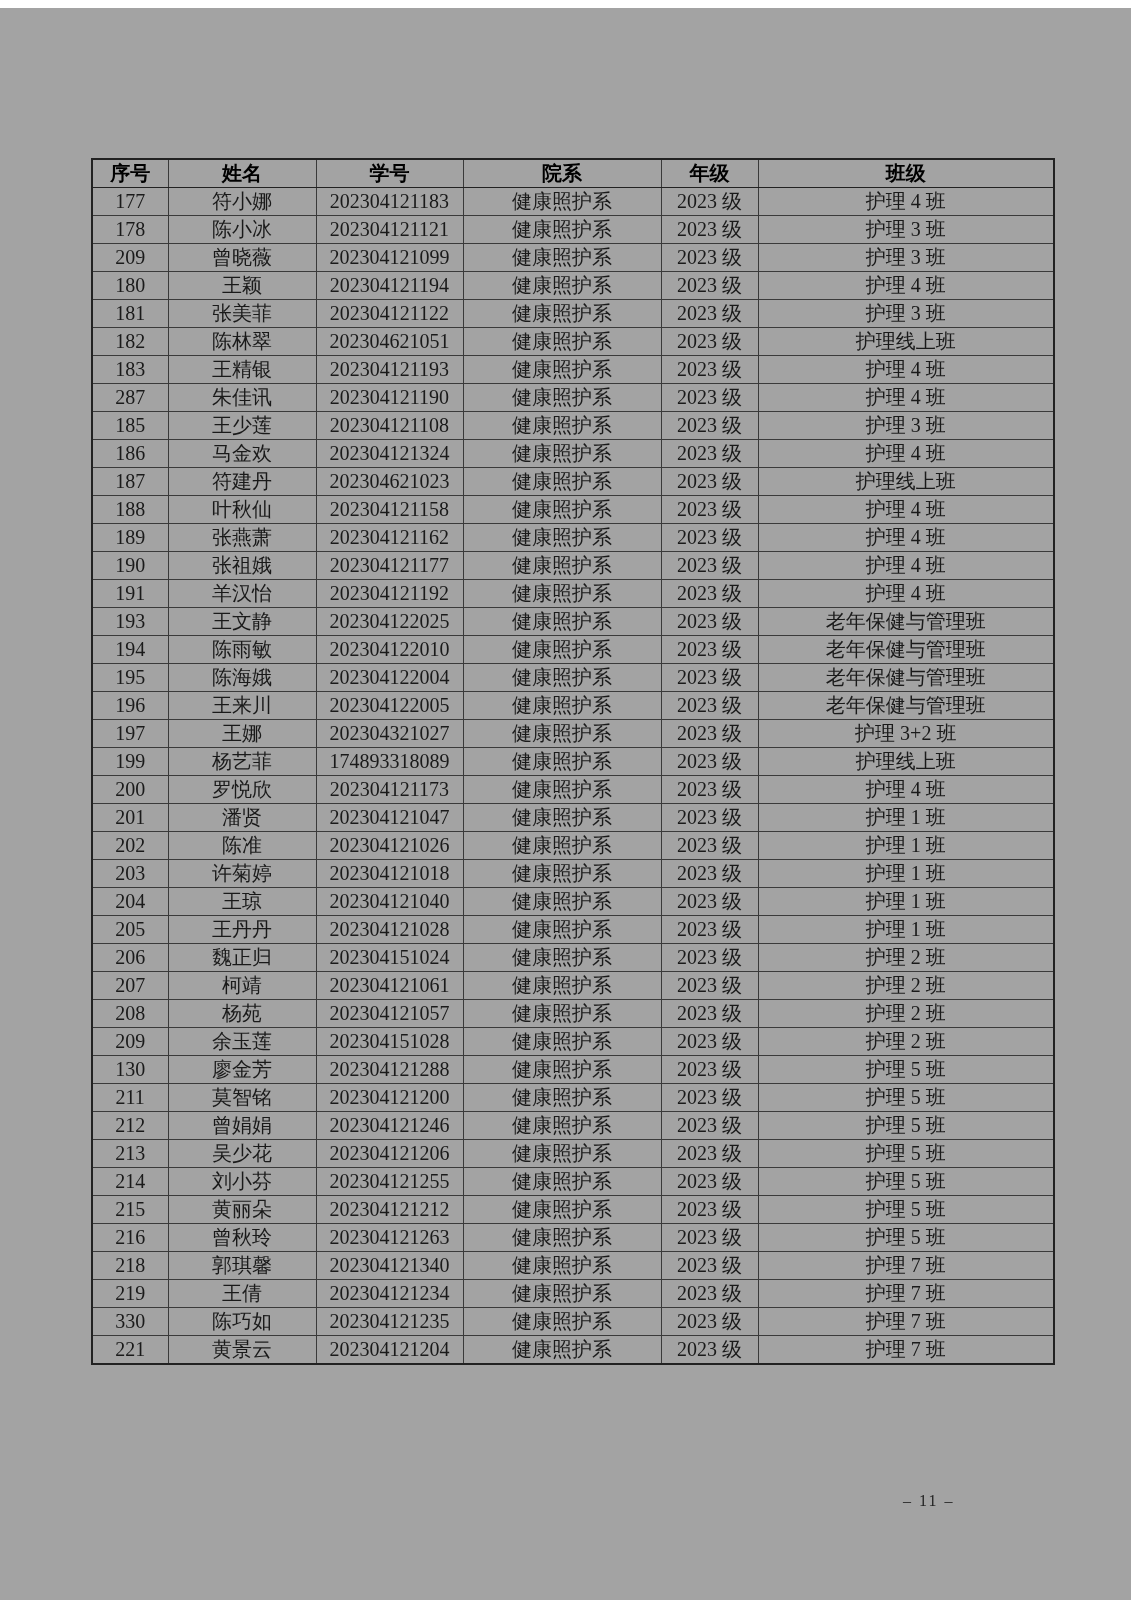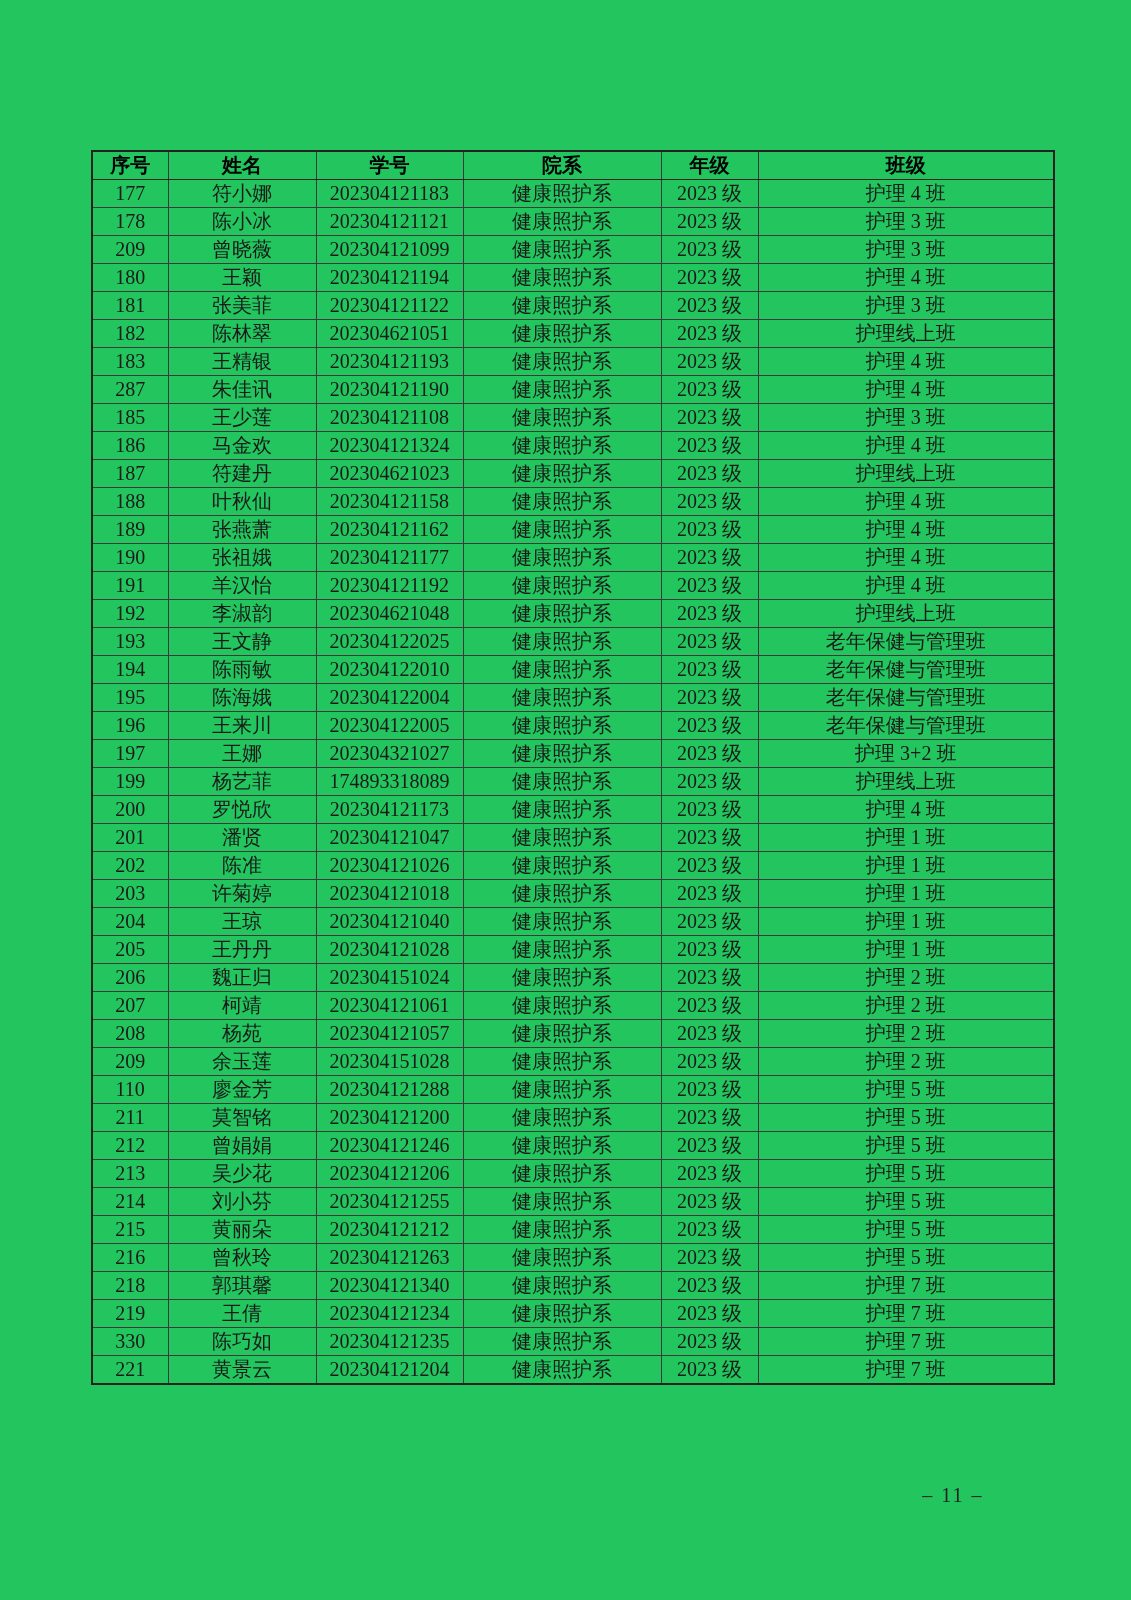--- a/index.html
+++ b/index.html
@@ -10,22 +10,23 @@
   body {
     width: 1131px;
     height: 1600px;
     position: relative;
     font-family: "Liberation Serif", serif;
     color: #1a1a1a;
   }
   .page {
     position: absolute;
     inset: 0;
-    background: #22c55e;
+    background: #a3a3a3;
     overflow: hidden;
+    margin-top: 8px;
   }
   table.roster {
     position: absolute;
     left: 91px;
     top: 150px;
     width: 962px;
     border-collapse: collapse;
     table-layout: fixed;
     border: 2px solid #222222;
   }
@@ -54,23 +55,23 @@
   table.roster td {
     font-family: "Liberation Serif", serif;
     font-size: 20px;
     color: #1a1a1a;
   }
   .pagenum {
     position: absolute;
     left: 903px;
     top: 1484px;
     width: 100px;
-    text-align: center;
+    text-align: left;
     font-family: "Liberation Serif", serif;
-    font-size: 20px;
+    font-size: 16px;
     color: #222222;
     letter-spacing: 2px;
   }
 </style>
 </head>
 <body>
 
 <div class="page">
 
   <table class="roster">
@@ -207,28 +208,20 @@
         </tr>
         <tr>
           <td>191</td>
           <td>羊汉怡</td>
           <td>202304121192</td>
           <td>健康照护系</td>
           <td>2023 级</td>
           <td>护理 4 班</td>
         </tr>
         <tr>
-          <td>192</td>
-          <td>李淑韵</td>
-          <td>202304621048</td>
-          <td>健康照护系</td>
-          <td>2023 级</td>
-          <td>护理线上班</td>
-        </tr>
-        <tr>
           <td>193</td>
           <td>王文静</td>
           <td>202304122025</td>
           <td>健康照护系</td>
           <td>2023 级</td>
           <td>老年保健与管理班</td>
         </tr>
         <tr>
           <td>194</td>
           <td>陈雨敏</td>
@@ -343,21 +336,21 @@
         </tr>
         <tr>
           <td>209</td>
           <td>余玉莲</td>
           <td>202304151028</td>
           <td>健康照护系</td>
           <td>2023 级</td>
           <td>护理 2 班</td>
         </tr>
         <tr>
-          <td>110</td>
+          <td>130</td>
           <td>廖金芳</td>
           <td>202304121288</td>
           <td>健康照护系</td>
           <td>2023 级</td>
           <td>护理 5 班</td>
         </tr>
         <tr>
           <td>211</td>
           <td>莫智铭</td>
           <td>202304121200</td>

